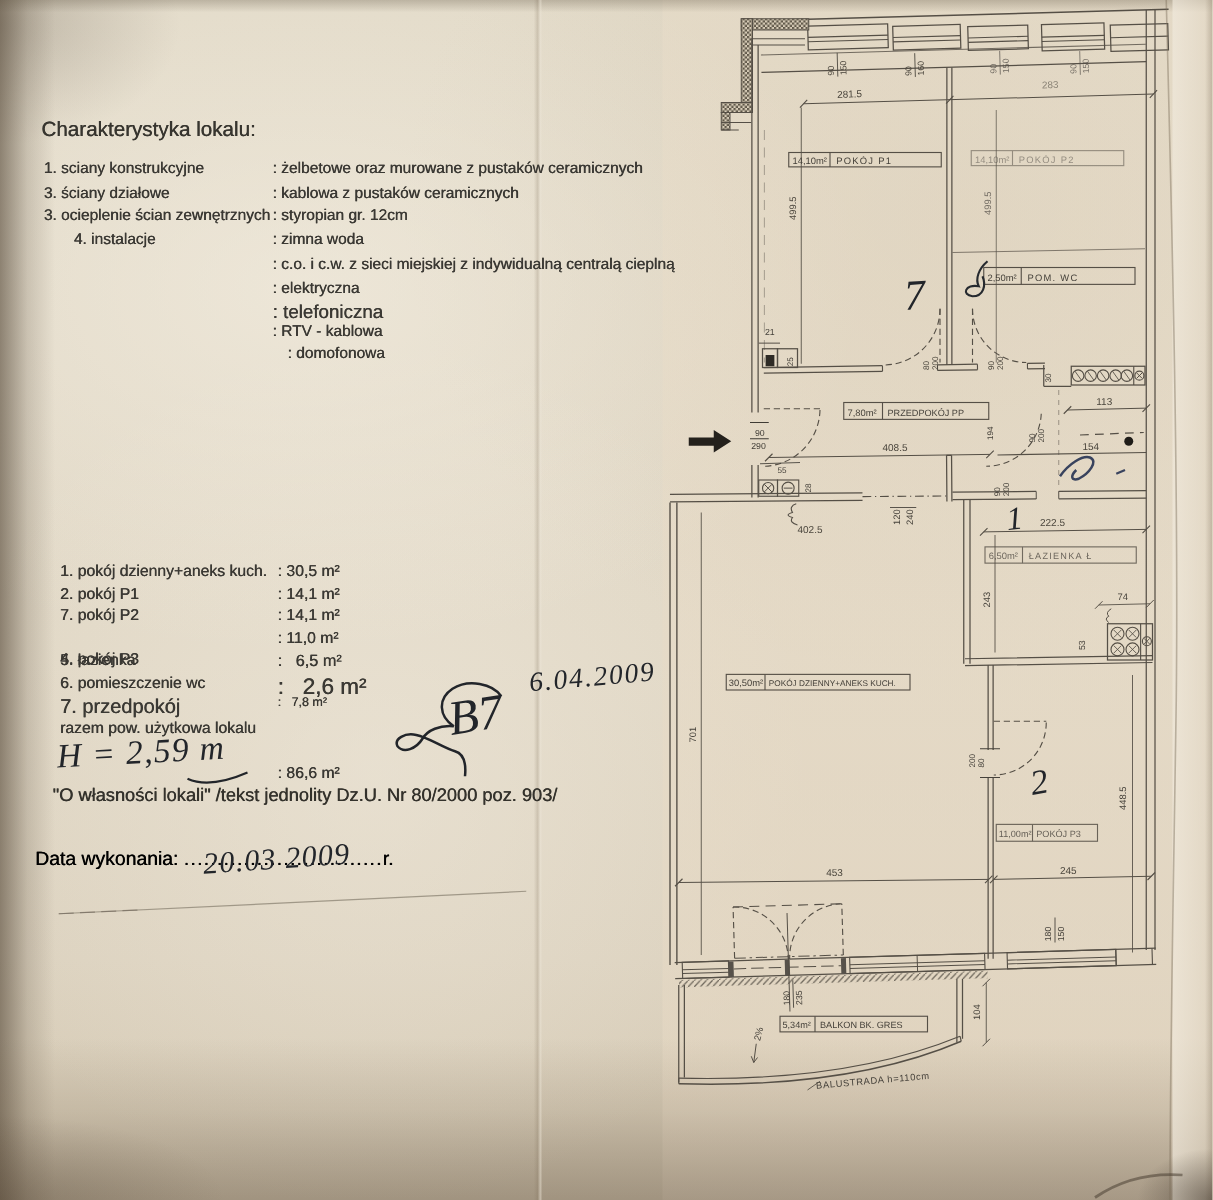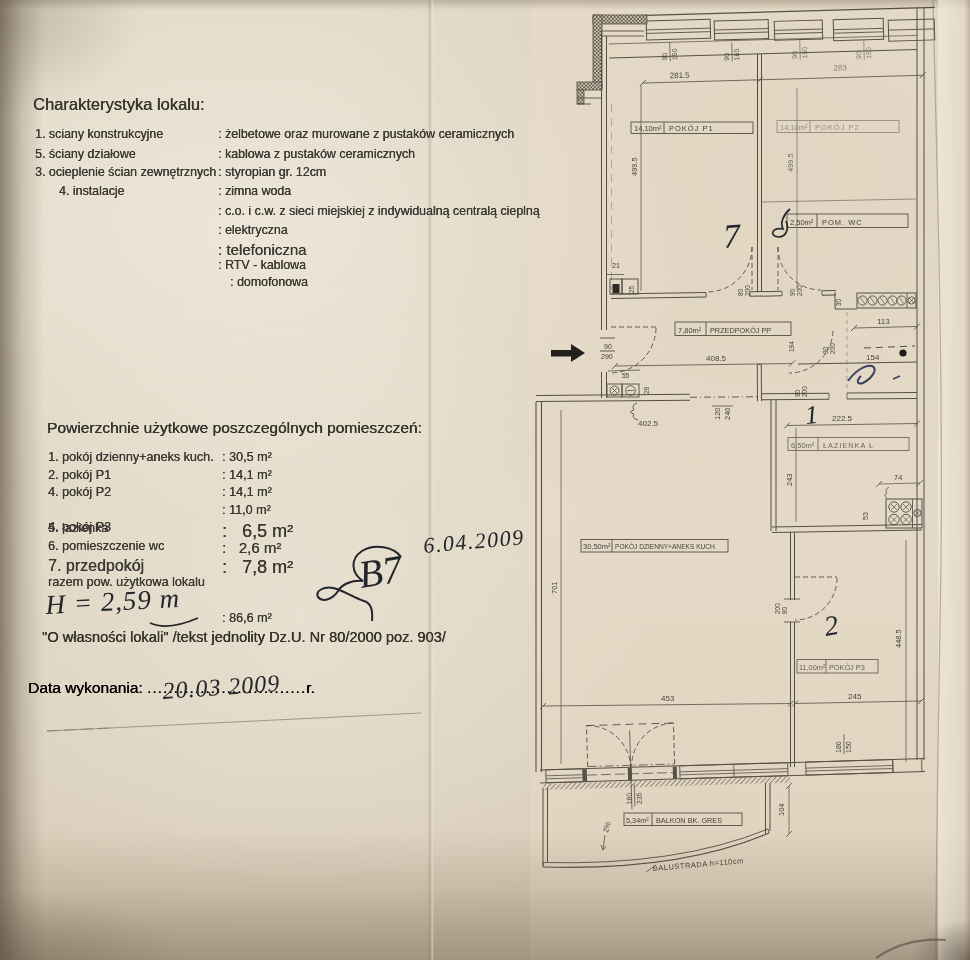--- a/index.html
+++ b/index.html
@@ -34,51 +34,50 @@
 <div class="shade" style="left:938px;top:0;width:32px;height:960px;background:linear-gradient(90deg, rgba(240,233,220,0.7), rgba(224,213,194,0.55));"></div>
 <div class="shade" style="left:964px;top:0;width:6px;height:960px;background:linear-gradient(90deg, rgba(130,115,95,0), rgba(130,115,95,0.35));"></div>
 
 <div class="shade" style="left:0;top:880px;width:240px;height:80px;background:radial-gradient(240px 90px at 0% 100%, rgba(84,70,54,0.30), rgba(84,70,54,0) 75%);"></div>
 
 <div class="shade" style="left:900px;top:900px;width:70px;height:60px;background:radial-gradient(80px 55px at 100% 100%, rgba(58,48,38,0.55), rgba(58,48,38,0) 75%);"></div>
 
 <div class="row" style="left:33px;top:95px;font-size:16.5px;color:#37352f;">Charakterystyka lokalu:</div>
 
 <div class="lab" style="left:35px;top:127px;font-size:12.4px;">1. sciany konstrukcyjne</div>
-<div class="lab" style="left:35px;top:147px;font-size:12.4px;">5. ściany działowe</div>
+<div class="lab" style="left:35px;top:147px;font-size:12.4px;">3. ściany działowe</div>
 <div class="lab" style="left:35px;top:165px;font-size:12.4px;">3. ocieplenie ścian zewnętrznych</div>
 <div class="lab" style="left:35px;top:184px;font-size:12.4px;margin-left:24px;">4. instalacje</div>
 
 <div class="val" style="left:218px;top:127px;font-size:12.4px;">: żelbetowe oraz murowane z pustaków ceramicznych</div>
 <div class="val" style="left:218px;top:147px;font-size:12.4px;">: kablowa z pustaków ceramicznych</div>
 <div class="val" style="left:218px;top:165px;font-size:12.4px;">: styropian gr. 12cm</div>
 <div class="val" style="left:218px;top:184px;font-size:12.4px;">: zimna woda</div>
 <div class="val" style="left:218px;top:204px;font-size:12.4px;">: c.o. i c.w. z sieci miejskiej z indywidualną centralą cieplną</div>
 <div class="val" style="left:218px;top:223px;font-size:12.4px;">: elektryczna</div>
 <div class="val" style="left:218px;top:241px;font-size:15px;">: telefoniczna</div>
 <div class="val" style="left:218px;top:258px;font-size:12.4px;">: RTV - kablowa</div>
 <div class="val" style="left:218px;top:275px;font-size:12.4px;margin-left:12px;">: domofonowa</div>
 
-<div class="row" style="left:47px;top:419px;font-size:15.5px;color:#35332d;">Powierzchnie użytkowe poszczególnych pomieszczeń:</div>
 
 <div class="lab" style="left:48px;top:450px;font-size:12.6px;">1. pokój dzienny+aneks kuch.</div>
 <div class="lab" style="left:48px;top:468px;font-size:12.6px;text-align:center;">2. pokój P1</div>
-<div class="lab" style="left:48px;top:485px;font-size:12.6px;">4. pokój P2</div>
+<div class="lab" style="left:48px;top:485px;font-size:12.6px;">7. pokój P2</div>
 <div class="lab" style="left:48px;top:520px;font-size:12.6px;">4. pokój P3</div>
 <div class="lab" style="left:48px;top:521px;font-size:12.6px;">5. łazienka</div>
 <div class="lab" style="left:48px;top:539px;font-size:12.6px;">6. pomieszczenie wc</div>
 <div class="lab" style="left:48px;top:557px;font-size:16px;">7. przedpokój</div>
 <div class="lab" style="left:48px;top:575px;font-size:12.6px;">razem pow. użytkowa lokalu</div>
 <div class="val" style="left:222px;top:450px;font-size:12.6px;">: 30,5 m²</div>
 <div class="val" style="left:222px;top:468px;font-size:12.6px;">: 14,1 m²</div>
 <div class="val" style="left:222px;top:485px;font-size:12.6px;">: 14,1 m²</div>
 <div class="val" style="left:222px;top:503px;font-size:12.6px;">: 11,0 m²</div>
-<div class="val" style="left:222px;top:521px;font-size:18px;">:&nbsp;&nbsp;&nbsp;6,5 m²</div>
-<div class="val" style="left:222px;top:539px;font-size:15px;">:&nbsp;&nbsp;&nbsp;2,6 m²</div>
-<div class="val" style="left:222px;top:557px;font-size:18px;">:&nbsp;&nbsp;&nbsp;7,8 m²</div>
+<div class="val" style="left:222px;top:521px;font-size:13px;">:&nbsp;&nbsp;&nbsp;6,5 m²</div>
+<div class="val" style="left:222px;top:539px;font-size:18px;">:&nbsp;&nbsp;&nbsp;2,6 m²</div>
+<div class="val" style="left:222px;top:557px;font-size:10px;">:&nbsp;&nbsp;&nbsp;7,8 m²</div>
 <div class="val" style="left:222px;top:575px;font-size:12.6px;margin-top:36px;">: 86,6 m²</div>
 
 <div class="row" style="left:42px;top:629px;font-size:14.6px;color:#34322c;">"O własności lokali" /tekst jednolity Dz.U. Nr 80/2000 poz. 903/</div>
 
 <div class="row" style="left:28px;top:679px;font-size:15.5px;color:#000000;">Data wykonania: <span style="letter-spacing:1px;">..............................</span>r.</div>
 
 <svg width="970" height="960" viewBox="0 0 970 960" style="position:absolute;left:0;top:0;">
 <defs>
 <pattern id="hb" width="3.6" height="3.6" patternUnits="userSpaceOnUse">
   <rect width="3.6" height="3.6" fill="#d8cdb8"></rect>

